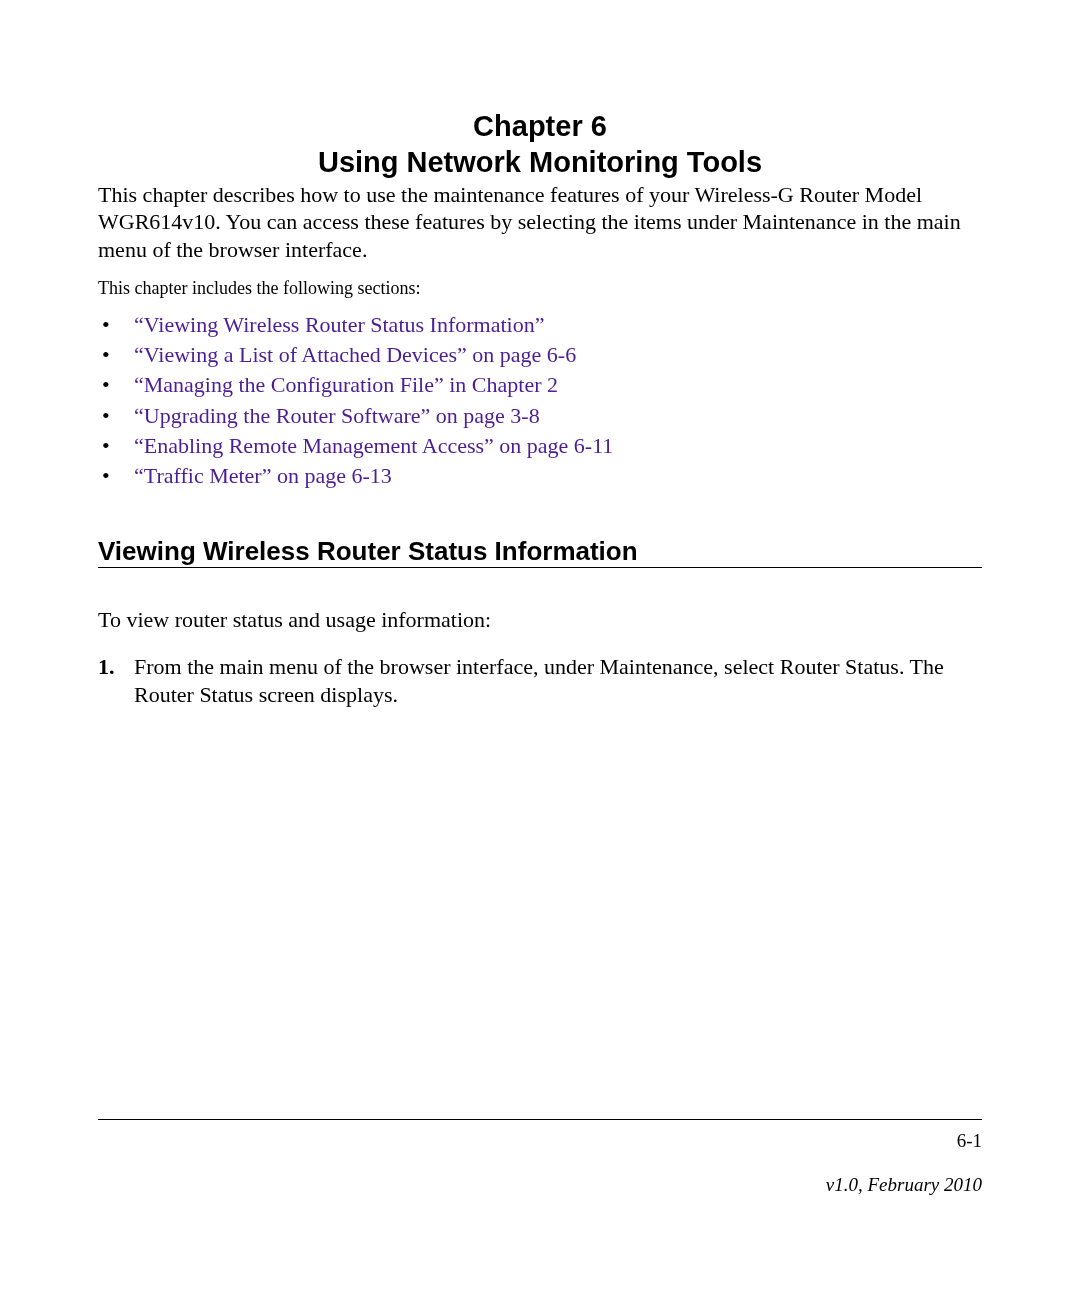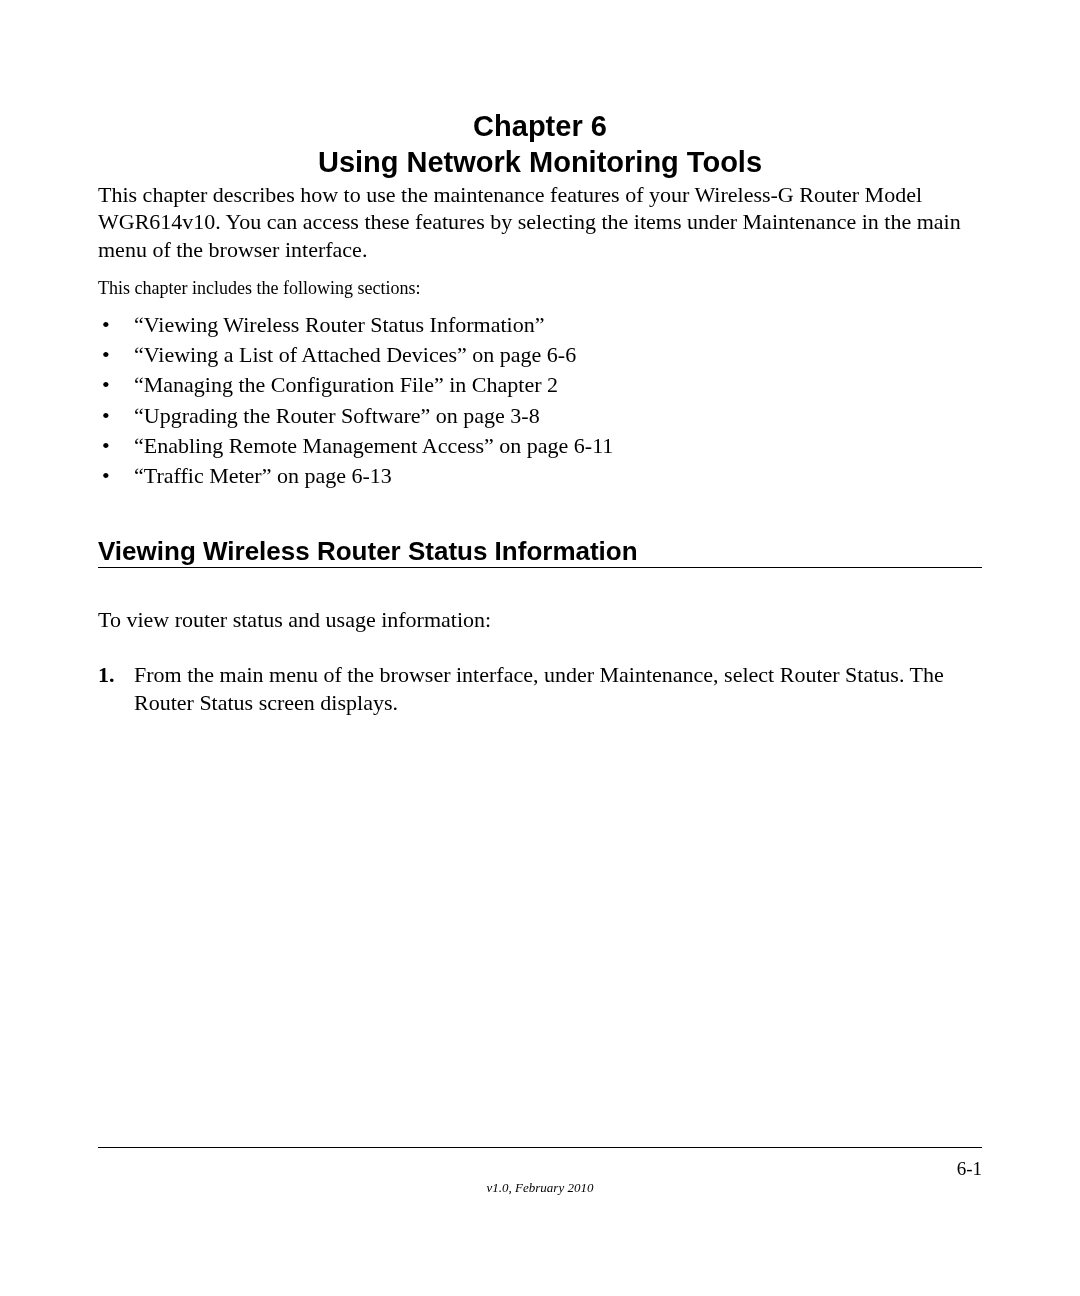--- a/index.html
+++ b/index.html
@@ -48,34 +48,34 @@
       padding-left: 36px;
       position: relative;
     }
     .toc-list li::before {
       content: "•";
       position: absolute;
       left: 4px;
       color: #000;
     }
     .toc-list a {
-      color: #000000;
+      color: #4c1d95;
       text-decoration: none;
     }
     .section-heading {
       font-family: Arial, Helvetica, sans-serif;
       font-weight: bold;
       font-size: 26px;
       border-bottom: 1.5px solid #000;
       margin-bottom: 38px;
     }
     .body-para {
       font-size: 22px;
       line-height: 1.25;
-      margin-bottom: 28px;
+      margin-bottom: 20px;
     }
     .numbered-list {
       list-style: none;
     }
     .numbered-list li {
       font-size: 22px;
       line-height: 1.25;
       padding-left: 36px;
       position: relative;
     }
@@ -95,24 +95,24 @@
       border: none;
       border-top: 1px solid #000;
       margin-bottom: 10px;
     }
     .footer-row {
       display: flex;
       justify-content: flex-end;
       font-size: 19px;
     }
     .footer-version {
-      text-align: center;
+      text-align: right;
       font-style: italic;
-      font-size: 13px;
-      margin-top: 0;
+      font-size: 19px;
+      margin-top: 22px;
     }
   </style>
 </head>
 <body>
 
 <div class="chapter-heading">
   <div class="chapter-line">Chapter 6</div>
   <div class="chapter-title">Using Network Monitoring Tools</div>
 </div>
 

